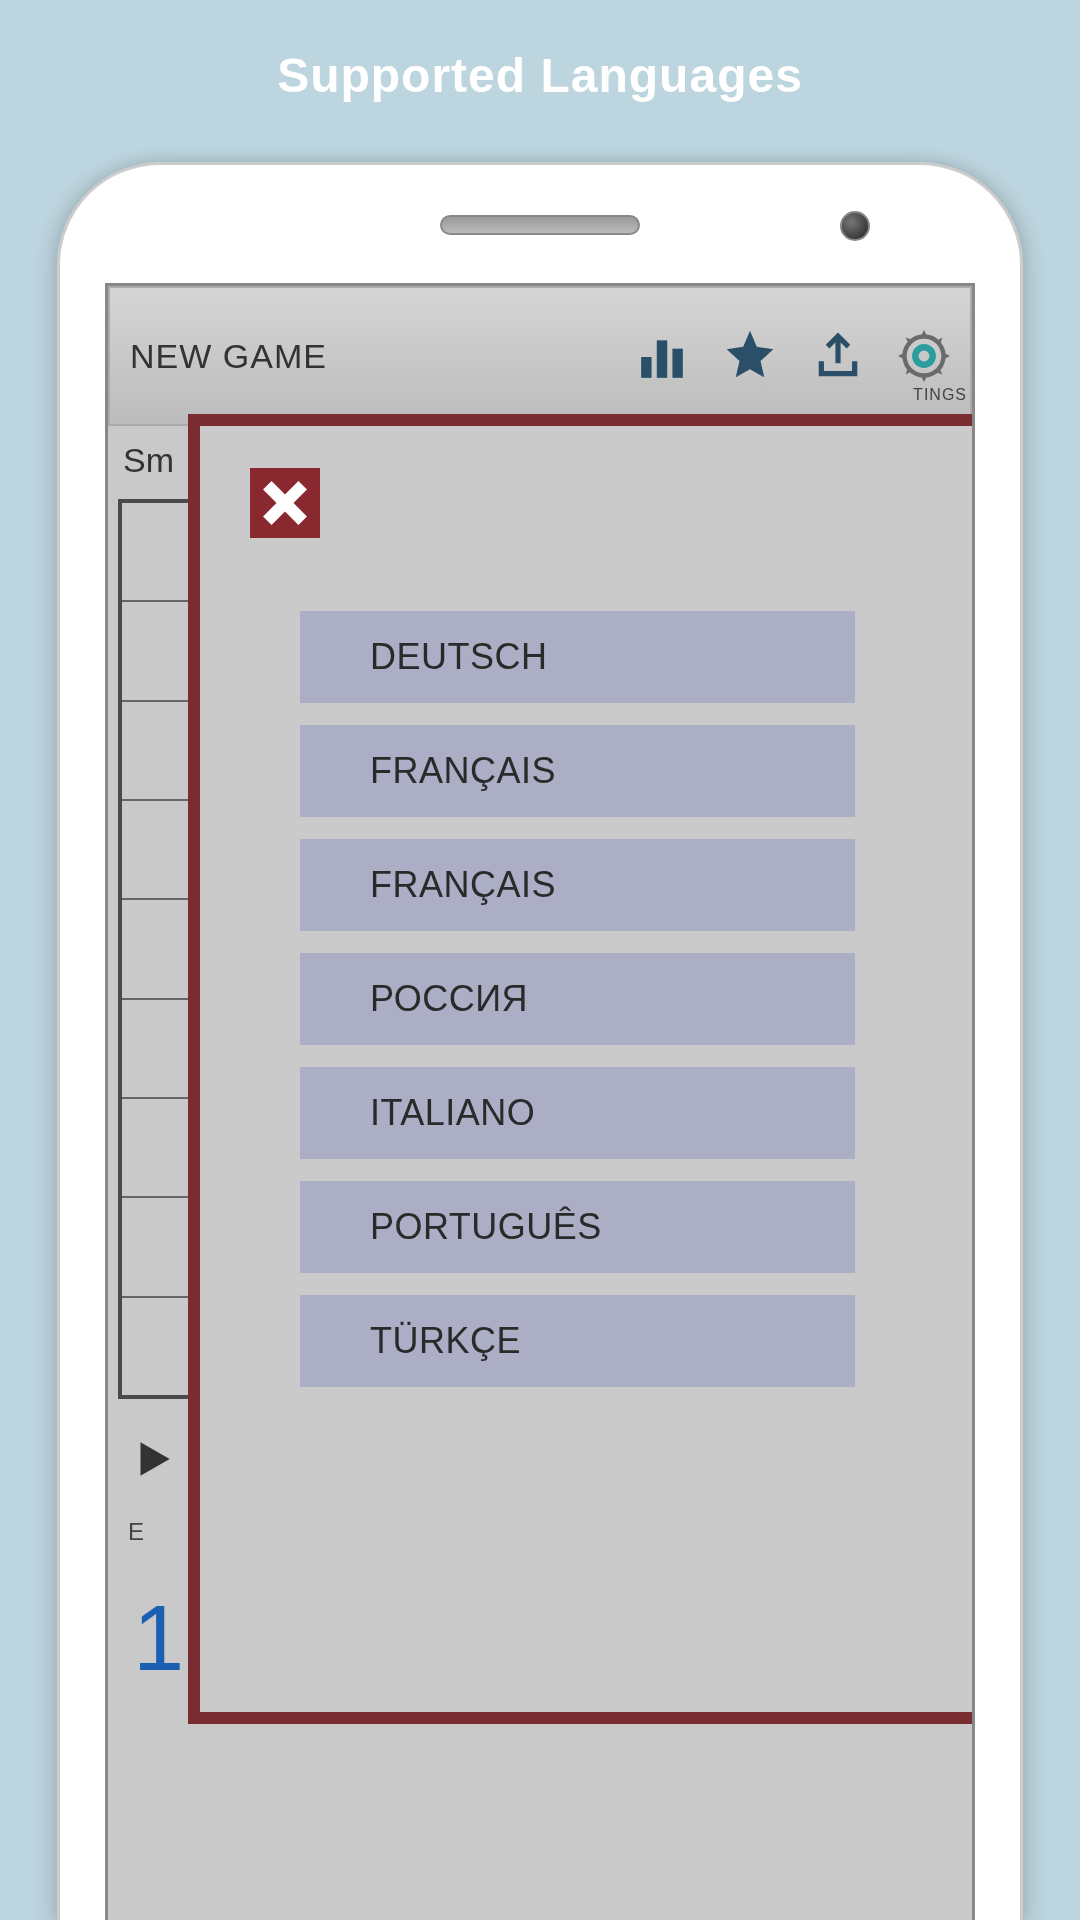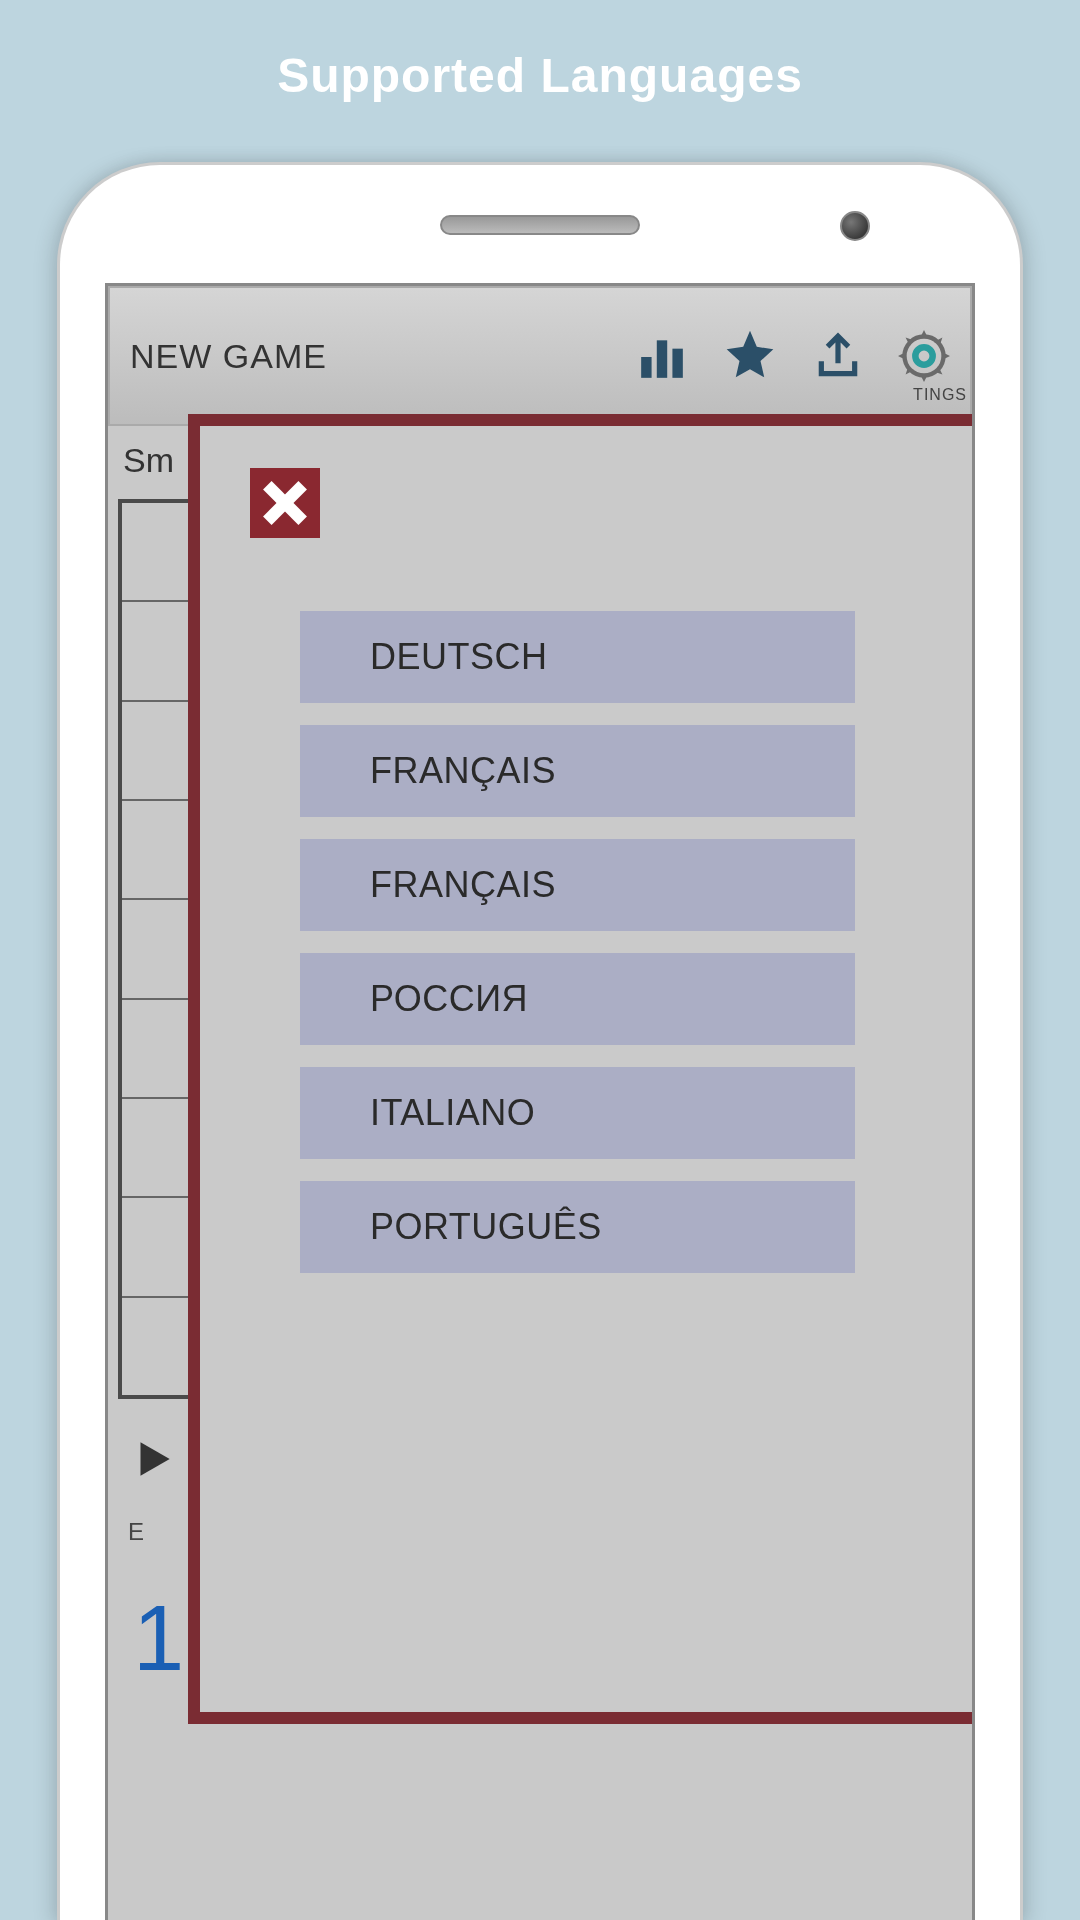--- a/index.html
+++ b/index.html
@@ -279,17 +279,18 @@
       <div class="close-btn">
         <div class="close-x"></div>
       </div>
       <div class="lang-list">
         <div class="lang-item">DEUTSCH</div>
         <div class="lang-item">FRANÇAIS</div>
         <div class="lang-item">FRANÇAIS</div>
         <div class="lang-item">РОССИЯ</div>
         <div class="lang-item">ITALIANO</div>
         <div class="lang-item">PORTUGUÊS</div>
+        <div class="lang-item">TÜRKÇE</div>
       </div>
     </div>
 
   </div>
 </div>
 
 </body></html>

